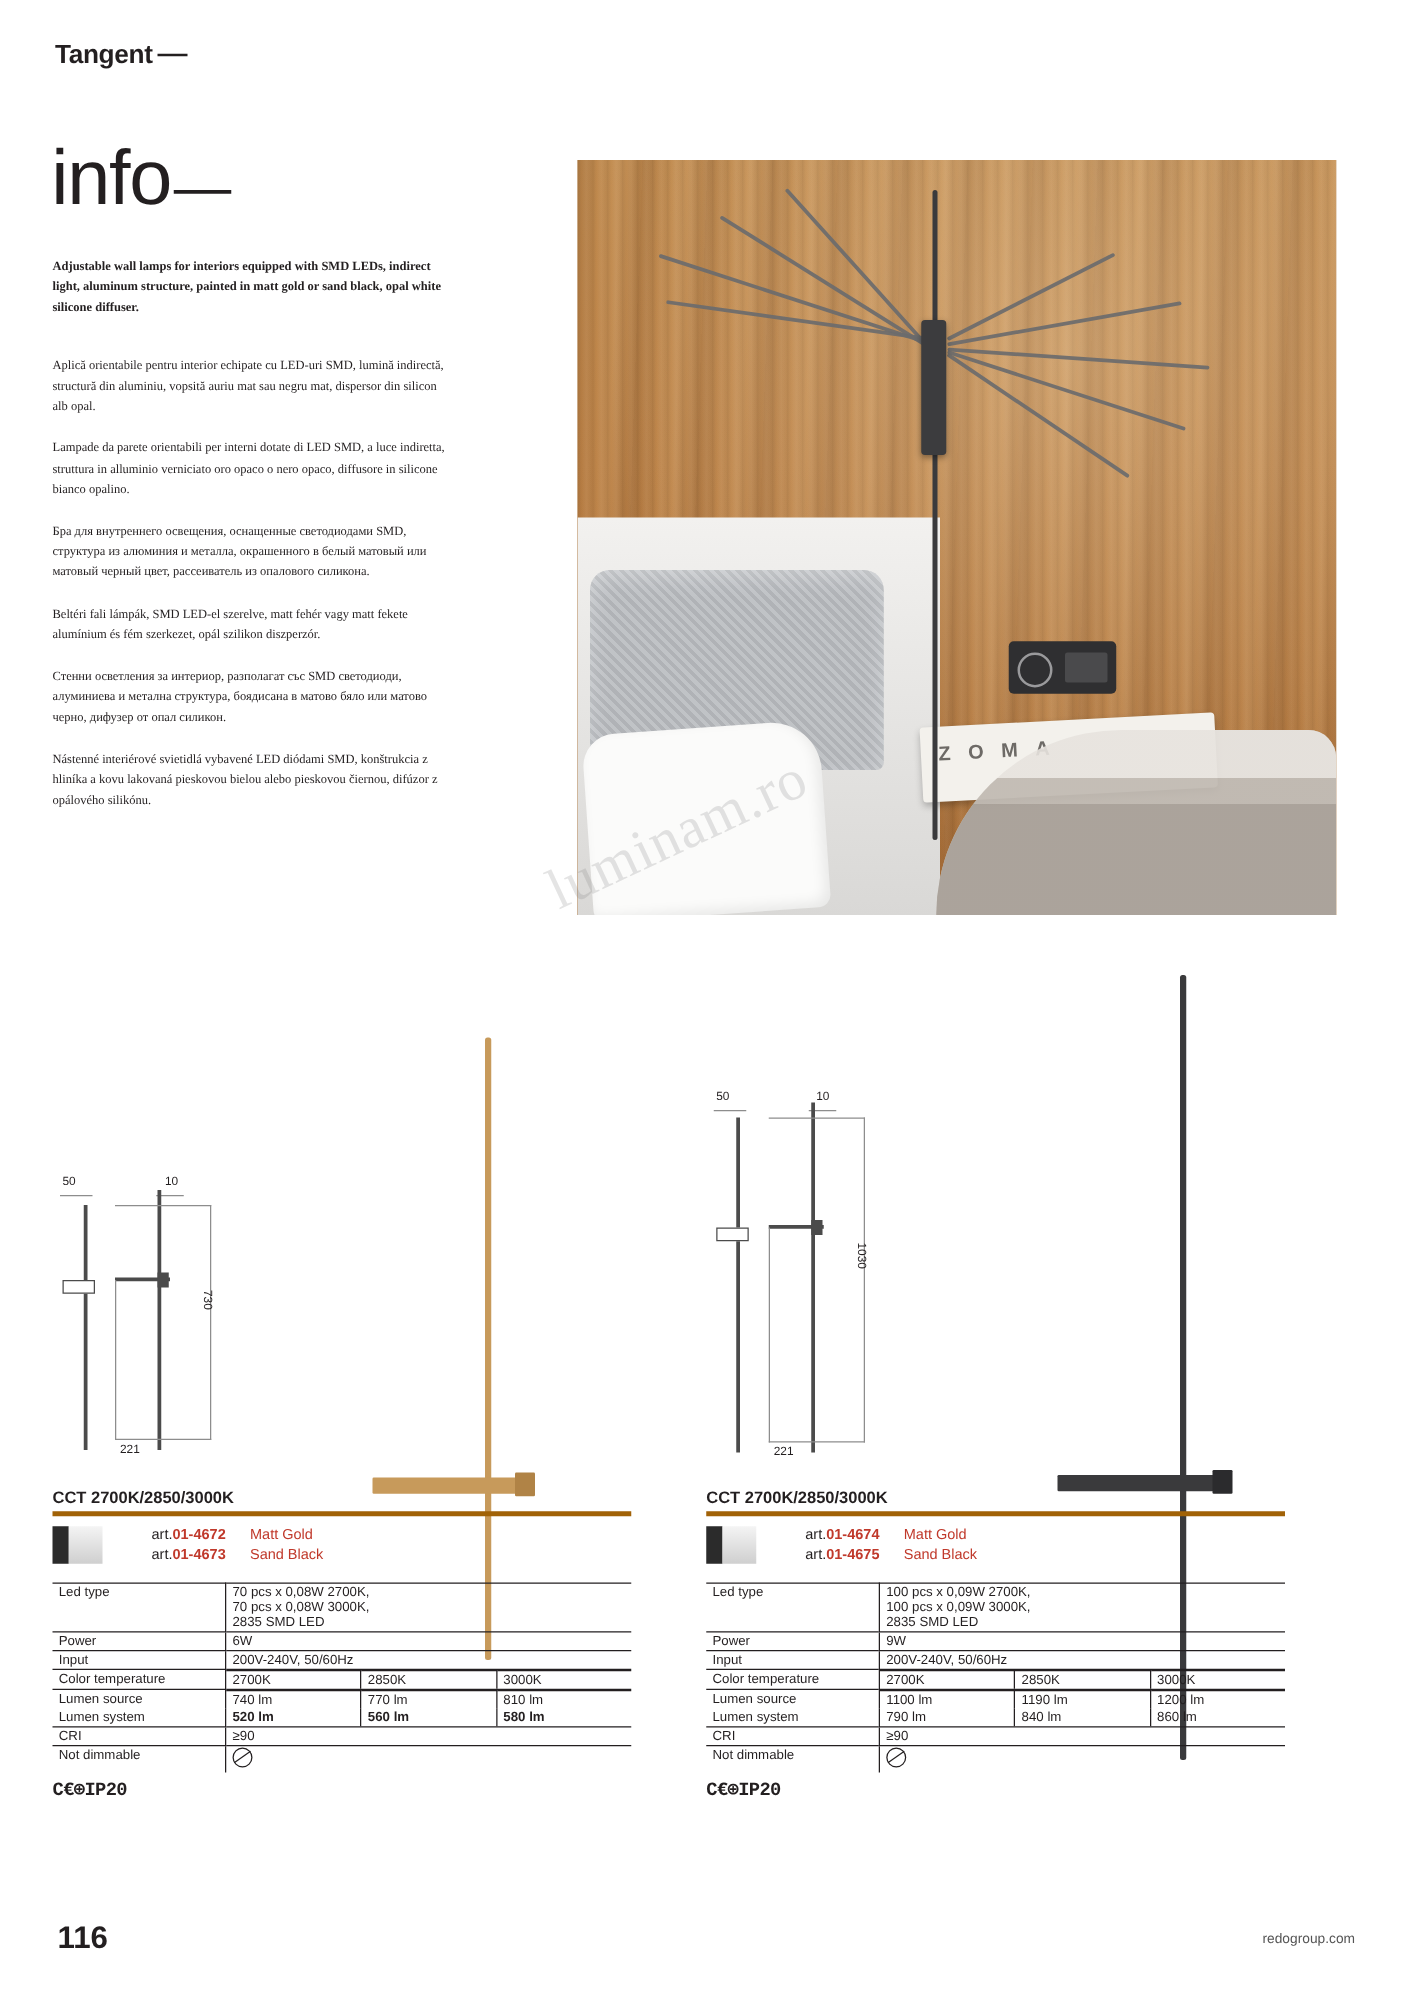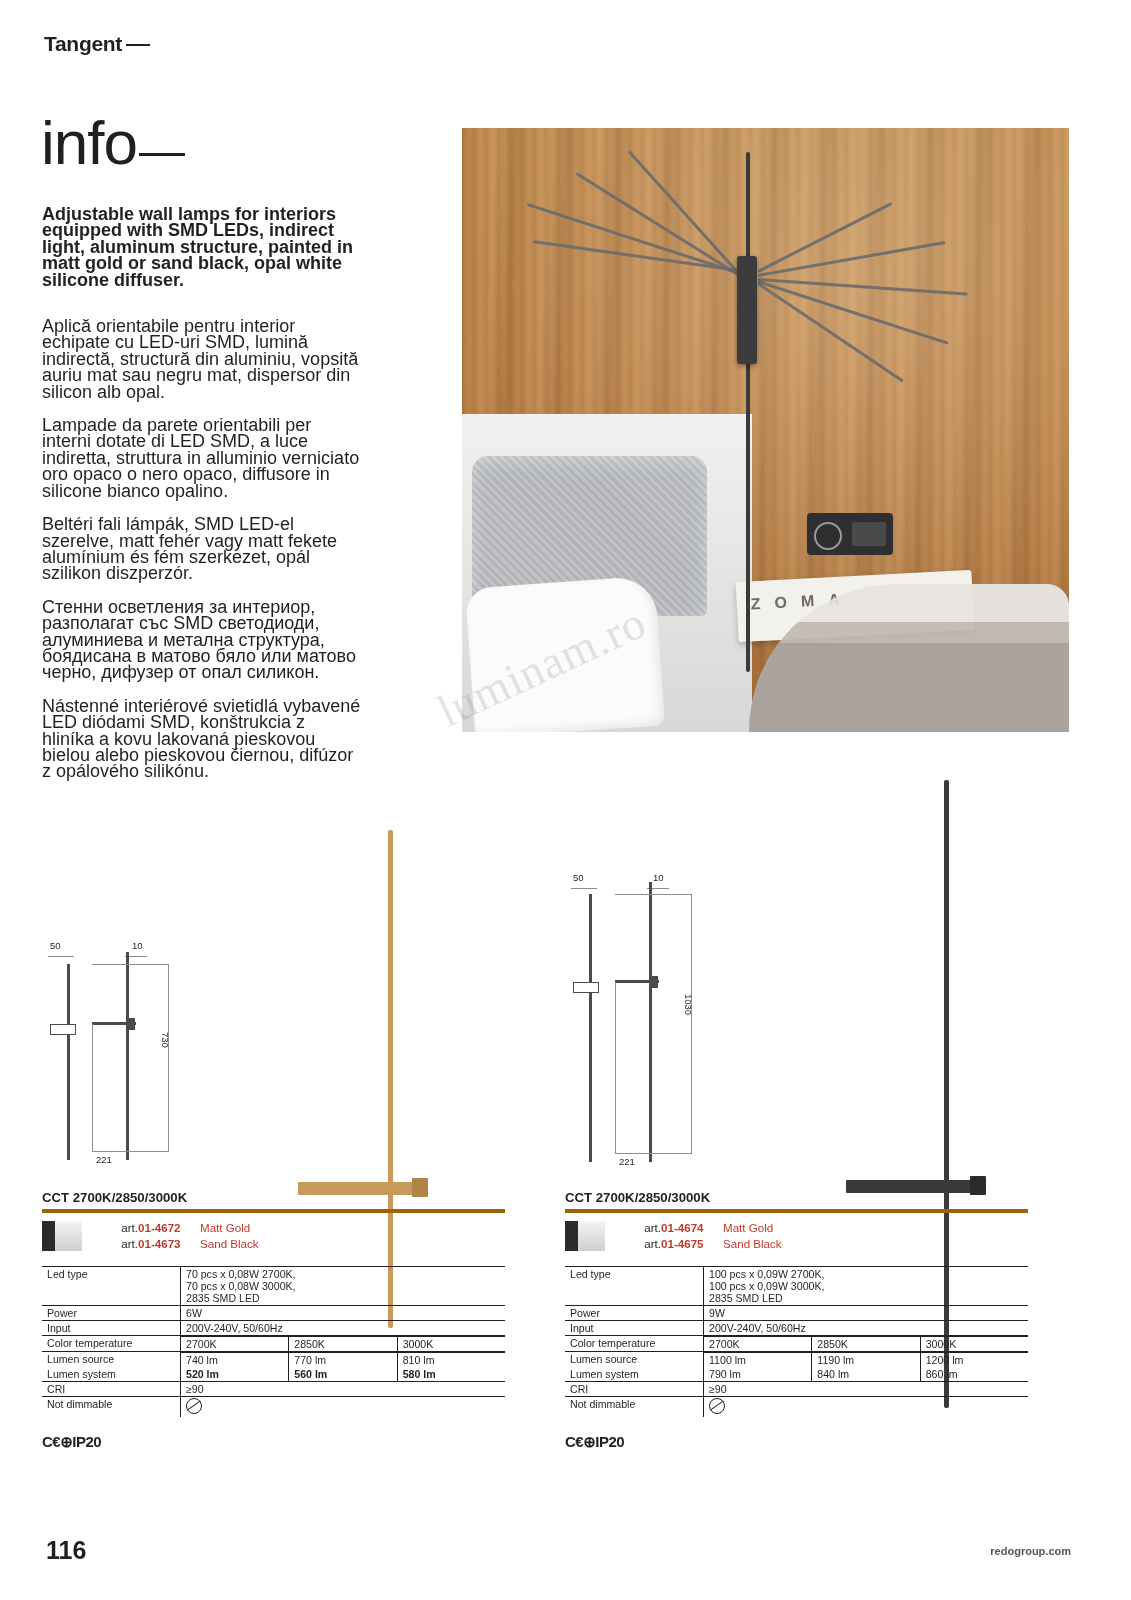--- a/index.html
+++ b/index.html
@@ -13,21 +13,21 @@
   
   .brand{position:absolute;left:44px;top:32px;font-size:21px;font-weight:bold;letter-spacing:-0.3px;}
   .brand .dash{display:inline-block;width:24px;height:2px;background:#231f20;vertical-align:5px;margin-left:4px;}
 
   
   .title{position:absolute;left:41px;top:112px;font-size:62px;font-weight:300;letter-spacing:-1px;line-height:1;color:#231f20;}
   .title .ul{display:inline-block;width:46px;height:3px;background:#231f20;vertical-align:8px;margin-left:2px;}
 
   
   .txtcol{position:absolute;left:42px;top:206px;width:320px;}
-  .txtcol p{margin:0 0 17px 0;font-size:18px;line-height:16.4px;}
+  .txtcol p{margin:0 0 17px 0;font-size:10px;line-height:16.4px;font-family:Liberation Serif, serif;}
   .txtcol p.lead{font-weight:bold;margin-bottom:30px;}
 
   
   .photo{position:absolute;left:462px;top:128px;width:607px;height:604px;overflow:hidden;background:#b07c46;}
   .wood{position:absolute;inset:0;
      background:
        repeating-linear-gradient(90deg, rgba(0,0,0,0.07) 0px, rgba(0,0,0,0.0) 3px, rgba(255,255,255,0.05) 7px, rgba(0,0,0,0.05) 12px),
        linear-gradient(180deg,#c08a4e 0%,#bb8146 40%,#b4793f 70%,#a96f38 100%);
   }
   .wood:before{content:"";position:absolute;inset:0;
@@ -76,52 +76,53 @@
   .art-row .name{color:#c0392b;}
   .arts .rows{position:absolute;left:62px;top:0;}
 
   table.spec{border-collapse:collapse;font-size:10.6px;width:463px;margin-top:6px;}
   table.spec td{padding:1px 5px;vertical-align:top;}
   td.k{width:128px;border-right:1px solid #231f20;padding-left:0;}
   td.v{width:auto;}
   tr.top td{border-top:1px solid #231f20;}
   .colcell{border-right:1px solid #231f20;width:80px;}
   .lastcell{width:80px;}
-  .cert{font-size:15px;font-weight:bold;margin-top:16px;letter-spacing:-.5px;}
+  .cert{font-size:15px;font-weight:bold;margin-top:4px;letter-spacing:-.5px;font-family:Liberation Mono, monospace;}
   .cert .ip{font-size:15px;font-weight:bold;}
   .nd-icon{display:inline-block;width:14px;height:14px;border:1.4px solid #231f20;border-radius:50%;position:relative;}
   .nd-icon:after{content:"";position:absolute;left:-1px;top:6px;width:16px;height:1.4px;background:#231f20;transform:rotate(-35deg);}
 
   
   .render{position:absolute;}
   .r-stem{position:absolute;width:5px;border-radius:2px;}
   .r-arm{position:absolute;height:13px;border-radius:1px;}
   .r-arm-end{position:absolute;width:16px;height:19px;border-radius:1px;}
 
   
   .pageno{position:absolute;left:46px;top:1536px;font-size:25px;font-weight:bold;}
-  .site{position:absolute;right:60px;top:1545px;font-size:11px;color:#555;font-weight:bold;}
+  .site{position:absolute;right:47px;top:1545px;font-size:11px;color:#555;}
 </style>
 </head>
 <body>
 
 <div class="page">
 
   <div class="brand">
     <span>Tangent</span><span class="dash"></span>
   </div>
 
   <div class="title">
     <span>info</span><span class="ul"></span>
   </div>
 
   <div class="txtcol">
     <p class="lead">Adjustable wall lamps for interiors equipped with SMD LEDs, indirect light, aluminum structure, painted in matt gold or sand black, opal white silicone diffuser.</p>
     <p>Aplică orientabile pentru interior echipate cu LED-uri SMD, lumină indirectă, structură din aluminiu, vopsită auriu mat sau negru mat, dispersor din silicon alb opal.</p>
     <p>Lampade da parete orientabili per interni dotate di LED SMD, a luce indiretta, struttura in alluminio verniciato oro opaco o nero opaco, diffusore in silicone bianco opalino.</p>
+    <p>Бра для внутреннего освещения, оснащенные светодиодами SMD, структура из алюминия и металла, окрашенного в белый матовый или матовый черный цвет, рассеиватель из опалового силикона.</p>
     <p>Beltéri fali lámpák, SMD LED-el szerelve, matt fehér vagy matt fekete alumínium és fém szerkezet, opál szilikon diszperzór.</p>
     <p>Стенни осветления за интериор, разполагат със SMD светодиоди, алуминиева и метална структура, боядисана в матово бяло или матово черно, дифузер от опал силикон.</p>
     <p>Nástenné interiérové svietidlá vybavené LED diódami SMD, konštrukcia z hliníka a kovu lakovaná pieskovou bielou alebo pieskovou čiernou, difúzor z opálového silikónu.</p>
   </div>
 
   <div class="photo">
     <div class="wood"></div>
 
     <div class="bed">
       <div class="headboard"></div>

